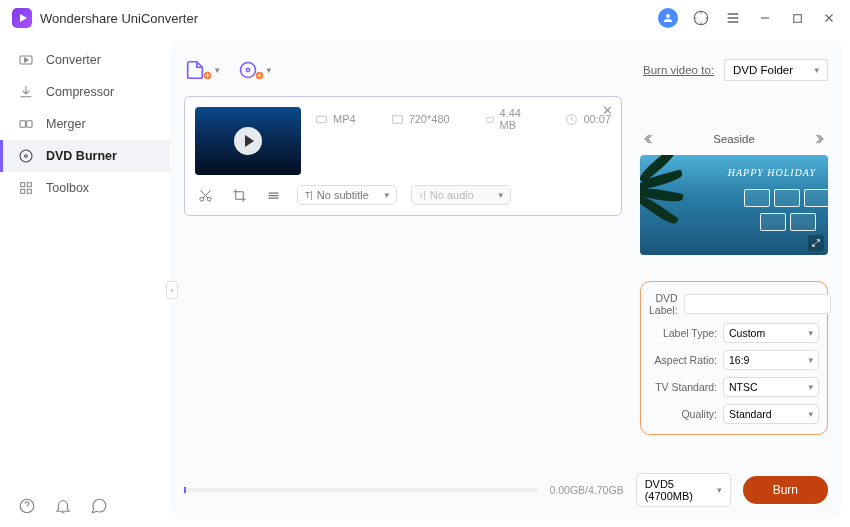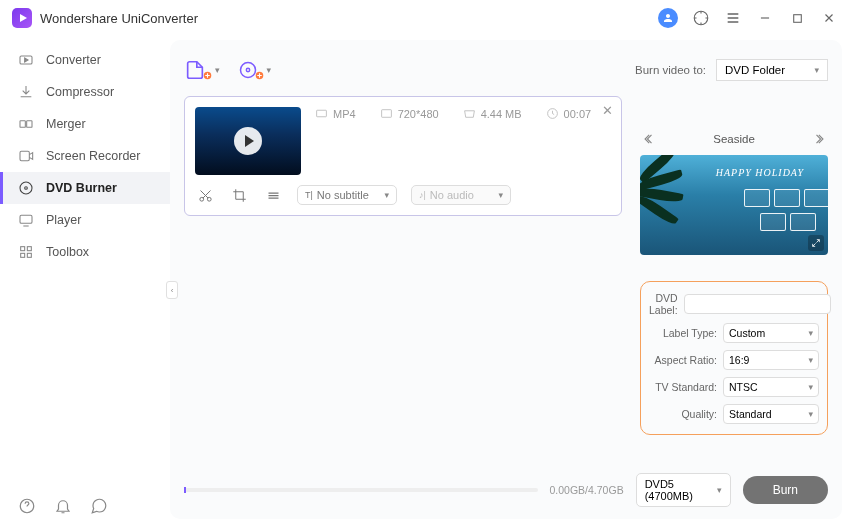--- a/index.html
+++ b/index.html
@@ -21,59 +21,59 @@
 .side-item.active::before { content: ""; position: absolute; left: 0; top: 0; bottom: 0; width: 3px; background: #7c5cff; }
 .side-icon { width: 16px; height: 16px; display: flex; align-items: center; justify-content: center; color: #888; }
 .side-item.active .side-icon { color: #444; }
 .collapse-btn { position: absolute; right: -8px; top: 245px; width: 12px; height: 18px; background: #fff; border: 1px solid #e0e0e0; border-radius: 3px; display: flex; align-items: center; justify-content: center; font-size: 8px; color: #888; cursor: pointer; }
 .sidebar-bottom { position: absolute; bottom: 12px; left: 18px; display: flex; gap: 18px; }
 .sb-icon { width: 18px; height: 18px; color: #888; cursor: pointer; }
 .content { flex: 1; background: #fafbfc; margin: 4px 8px 8px 0; border-radius: 10px; padding: 12px 14px; display: flex; flex-direction: column; }
 .toolbar { display: flex; align-items: center; gap: 18px; height: 36px; }
 .tb-btn { display: flex; align-items: center; gap: 3px; cursor: pointer; }
 .burn-target { display: flex; align-items: center; gap: 10px; margin-left: auto; }
-.burn-label { font-size: 11.5px; color: #666; }
-.burn-select { border: 1px solid #ddd; border-radius: 0; padding: 4px 8px; font-size: 11.5px; width: 112px; display: flex; justify-content: space-between; align-items: center; background: #fff; cursor: pointer; }
+.burn-label { font-size: 11.5px; color: #666; text-decoration: underline; }
+.burn-select { border: 1px solid #ddd; border-radius: 0; padding: 4px 8px; font-size: 11.5px; width: 104px; display: flex; justify-content: space-between; align-items: center; background: #fff; cursor: pointer; }
 .workarea { display: flex; gap: 18px; flex: 1; margin-top: 8px; }
 .left-col { flex: 1; }
 .video-card { border: 1px solid #c8c5e8; border-radius: 6px; padding: 10px; display: flex; flex-direction: column; gap: 10px; background: #fff; position: relative; }
 .vc-close { position: absolute; top: 6px; right: 8px; color: #999; cursor: pointer; font-size: 13px; }
 .vc-top { display: flex; gap: 14px; }
 .thumb { width: 106px; height: 68px; background: linear-gradient(180deg, #0a4b8c 0%, #0a2e5c 40%, #020d1e 100%); border-radius: 4px; position: relative; display: flex; align-items: center; justify-content: center; }
 .thumb-play { width: 28px; height: 28px; background: rgba(255,255,255,0.9); border-radius: 50%; display: flex; align-items: center; justify-content: center; }
 .thumb-play-tri { width: 0; height: 0; border-left: 9px solid #333; border-top: 6px solid transparent; border-bottom: 6px solid transparent; margin-left: 3px; }
 .vc-info { flex: 1; }
 .vc-title { font-size: 14px; color: #333; margin-bottom: 14px; }
-.vc-meta { display: flex; gap: 24px; font-size: 11px; color: #999; align-items: center; }
+.vc-meta { display: flex; gap: 35px; font-size: 11px; color: #999; align-items: center; }
 .vc-meta-item { display: flex; align-items: center; gap: 5px; }
 .vc-bottom { display: flex; align-items: center; gap: 14px; }
 .vc-tool { width: 20px; height: 20px; display: flex; align-items: center; justify-content: center; color: #777; cursor: pointer; }
 .vc-select { border: 1px solid #ddd; border-radius: 5px; padding: 3px 7px; font-size: 11px; width: 100px; display: flex; align-items: center; gap: 4px; background: #fff; cursor: pointer; color: #777; }
 .vc-select.disabled { color: #bbb; background: #fafafa; }
 .right-col { width: 188px; display: flex; flex-direction: column; justify-content: center; }
 .menu-preview-hdr { display: flex; align-items: center; justify-content: space-between; padding: 4px 0; }
 .arrow-btn { width: 16px; height: 16px; color: #888; cursor: pointer; display: flex; align-items: center; justify-content: center; }
 .menu-title { font-size: 11.5px; color: #555; }
 .menu-preview { width: 100%; height: 100px; background: linear-gradient(180deg, #4fb0d8 0%, #2a7fa8 40%, #1a5578 100%); border-radius: 4px; position: relative; overflow: hidden; margin-top: 4px; }
 .palm { position: absolute; left: -10px; top: -5px; width: 60px; height: 110px; }
 .palm-leaf { position: absolute; width: 45px; height: 10px; background: #0a3020; border-radius: 50% 10% 50% 10%; }
-.holiday-text { position: absolute; top: 12px; right: 24px; font-family: cursive; font-style: italic; font-size: 10px; color: #fff; letter-spacing: 1px; }
+.holiday-text { position: absolute; top: 12px; right: 12px; font-family: cursive; font-style: italic; font-size: 10px; color: #fff; letter-spacing: 1px; }
 .frame { position: absolute; border: 1px solid rgba(255,255,255,0.9); border-radius: 2px; background: rgba(255,255,255,0.08); }
 .expand-ic { position: absolute; bottom: 4px; right: 4px; width: 16px; height: 16px; background: rgba(0,0,0,0.25); border-radius: 3px; display: flex; align-items: center; justify-content: center; color: #fff; }
 .settings-box { border: 1.5px solid #f5a05c; border-radius: 10px; padding: 10px 8px; margin-top: 26px; display: flex; flex-direction: column; gap: 7px; }
 .settings-row { display: flex; align-items: center; gap: 6px; }
 .settings-label { font-size: 10.5px; color: #666; width: 68px; text-align: right; }
 .settings-input { flex: 1; border: 1px solid #ddd; border-radius: 4px; padding: 3px 5px; font-size: 10.5px; background: #fff; height: 20px; }
 .settings-select { flex: 1; border: 1px solid #ddd; border-radius: 4px; padding: 3px 5px; font-size: 10.5px; background: #fff; height: 20px; display: flex; justify-content: space-between; align-items: center; cursor: pointer; }
 .bottom-bar { display: flex; align-items: center; gap: 12px; margin-top: auto; padding-top: 8px; }
 .progress-track { flex: 1; height: 4px; background: #eee; border-radius: 2px; position: relative; }
 .progress-track::before { content: ""; position: absolute; left: 0; top: -1px; width: 2px; height: 6px; background: #7c5cff; }
 .size-text { font-size: 10.5px; color: #999; text-align: right; }
 .disc-select { border: 1px solid #ddd; border-radius: 5px; padding: 4px 8px; font-size: 11px; width: 95px; display: flex; justify-content: space-between; align-items: center; background: #fff; cursor: pointer; }
-.burn-btn { background: #737373; color: #fff; border: none; border-radius: 16px; padding: 7px 30px; font-size: 12px; cursor: pointer; }
+.burn-btn { background: #c2410c; color: #fff; border: none; border-radius: 16px; padding: 7px 30px; font-size: 12px; cursor: pointer; }
 .chev { font-size: 9px; color: #888; }
 svg { display: block; }
 </style>
 </head>
 <body>
 
 <div class="titlebar">
   <div class="logo-wrap">
     <div class="logo-icon">
         <div class="logo-play"></div>
@@ -137,46 +137,28 @@
     </div>
     <div class="side-item">
       <span class="side-icon">
           <svg viewBox="0 0 24 24" width="16" height="16" fill="none" stroke="currentColor" stroke-width="1.6">
             <rect x="3" y="7" width="8" height="10" rx="1"></rect>
             <rect x="13" y="7" width="8" height="10" rx="1"></rect>
           </svg>
         </span>
       <span>Merger</span>
     </div>
-    <div class="side-item">
-      <span class="side-icon">
-          <svg viewBox="0 0 24 24" width="16" height="16" fill="none" stroke="currentColor" stroke-width="1.6">
-            <rect x="3" y="5" width="14" height="14" rx="2"></rect>
-            <path d="M17 10l5-3v10l-5-3"></path>
-          </svg>
-        </span>
-      <span>Screen Recorder</span>
-    </div>
     <div class="side-item active">
       <span class="side-icon">
           <svg viewBox="0 0 24 24" width="16" height="16" fill="none" stroke="currentColor" stroke-width="1.6">
             <circle cx="12" cy="12" r="9"></circle>
             <circle cx="12" cy="12" r="2"></circle>
           </svg>
         </span>
       <span>DVD Burner</span>
-    </div>
-    <div class="side-item">
-      <span class="side-icon">
-          <svg viewBox="0 0 24 24" width="16" height="16" fill="none" stroke="currentColor" stroke-width="1.6">
-            <rect x="3" y="5" width="18" height="12" rx="2"></rect>
-            <path d="M8 21h8"></path>
-          </svg>
-        </span>
-      <span>Player</span>
     </div>
     <div class="side-item">
       <span class="side-icon">
           <svg viewBox="0 0 24 24" width="16" height="16" fill="none" stroke="currentColor" stroke-width="1.6">
             <rect x="4" y="4" width="6" height="6"></rect>
             <rect x="14" y="4" width="6" height="6"></rect>
             <rect x="4" y="14" width="6" height="6"></rect>
             <rect x="14" y="14" width="6" height="6"></rect>
           </svg>
         </span>

